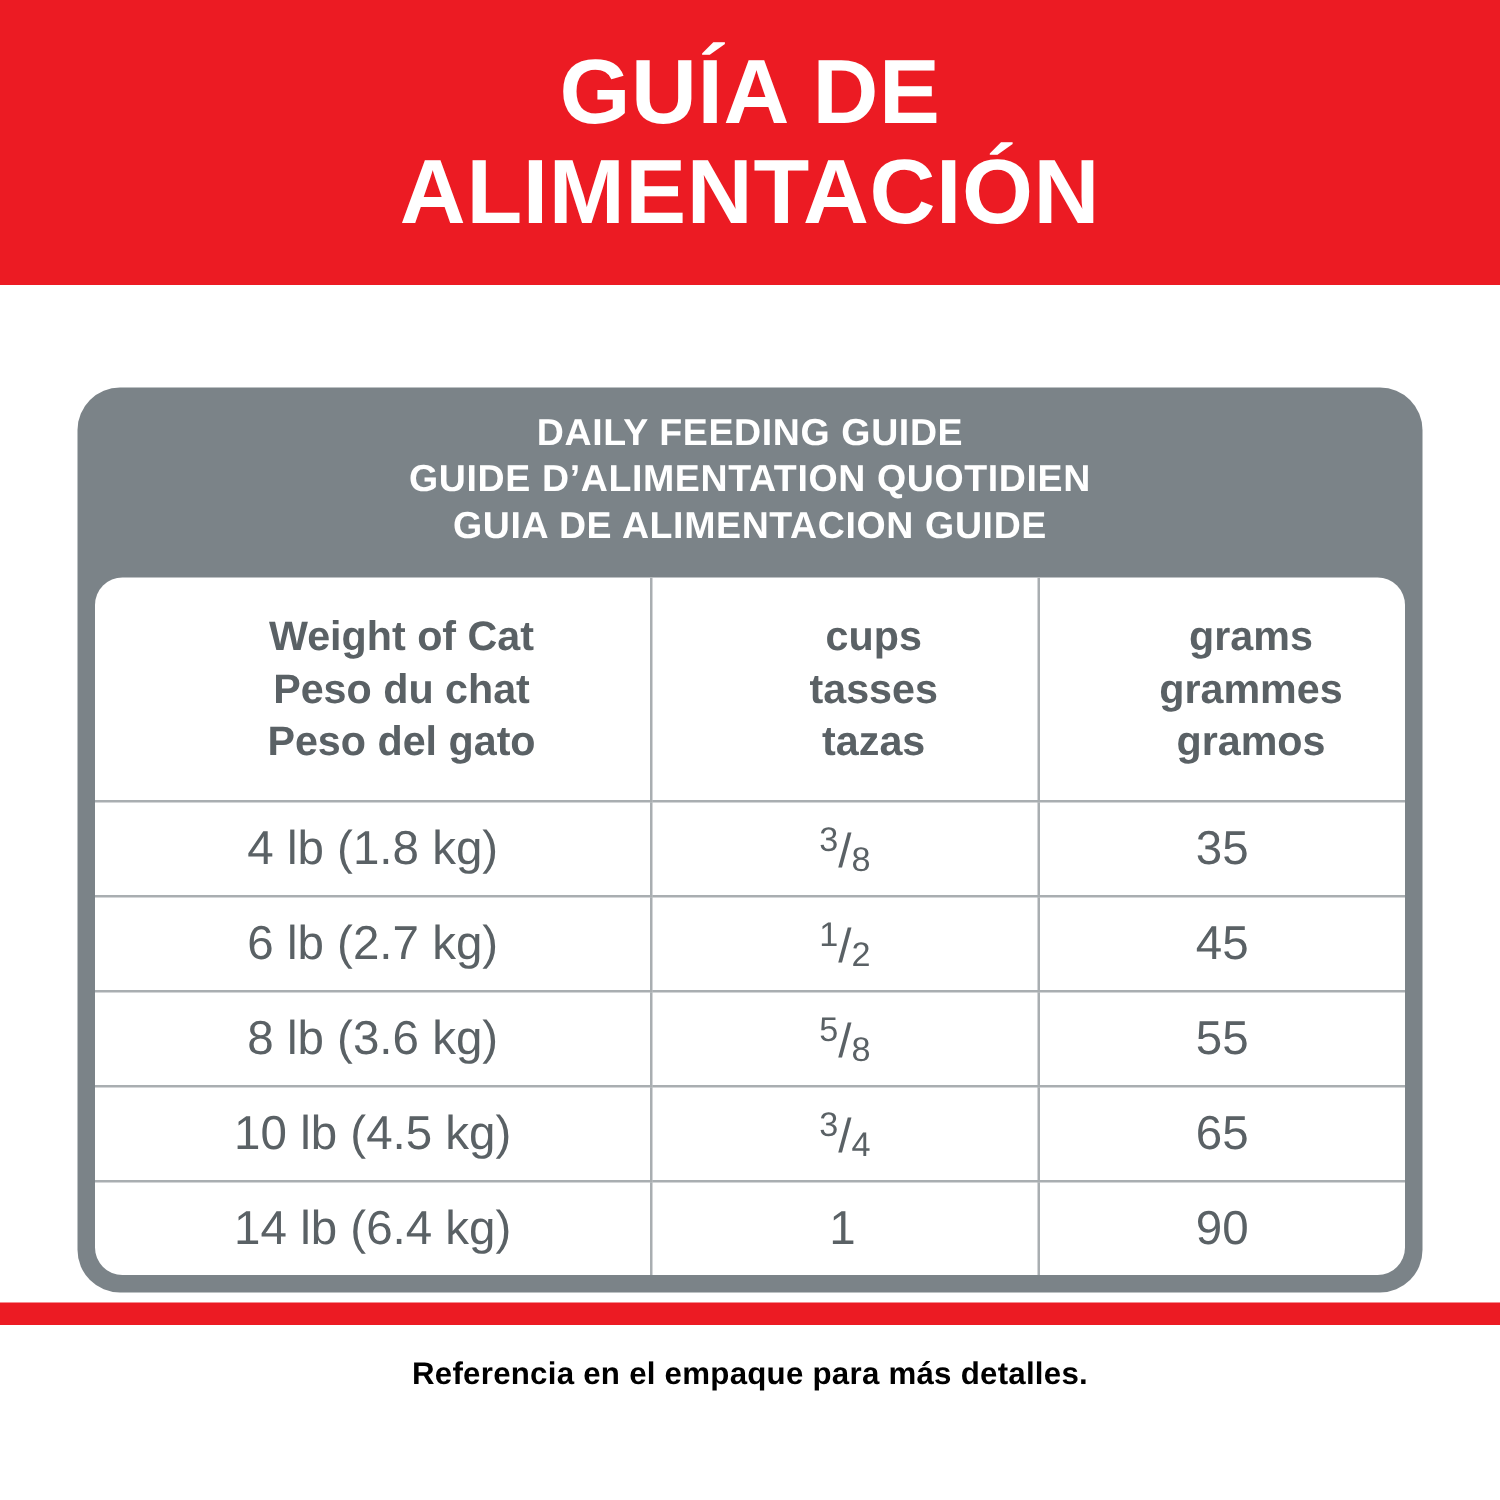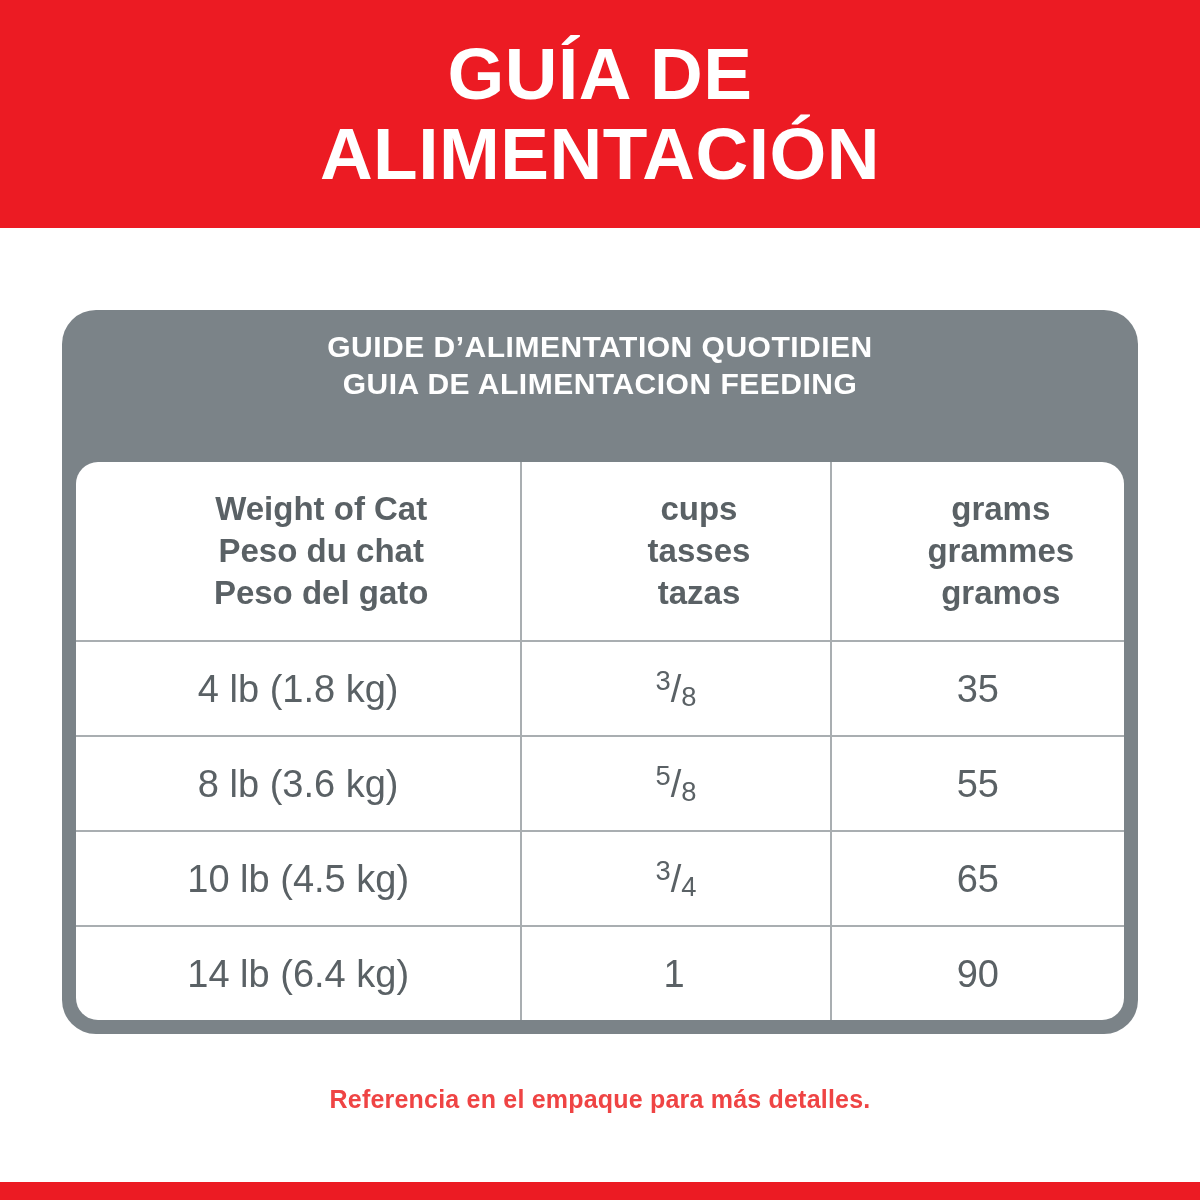--- a/index.html
+++ b/index.html
@@ -9,21 +9,21 @@
   body {
     width: 1200px;
     height: 1200px;
     background: #ffffff;
     font-family: "Liberation Sans", sans-serif;
     overflow: hidden;
   }
   .page {
     position: relative;
     width: 1200px;
-    height: 1200px;
+    height: 1060px;
     background: #ffffff;
   }
   
   .banner {
     position: absolute;
     top: 0;
     left: 0;
     width: 1200px;
     height: 228px;
     background: #ec1b23;
@@ -149,41 +149,42 @@
   .whole {
     margin-right: 4px;
   }
   
   .footnote {
     position: absolute;
     left: 0;
     top: 1085px;
     width: 1200px;
     text-align: center;
-    color: #ef4444;
+    color: #000000;
     font-weight: bold;
     font-size: 25px;
     letter-spacing: 0.2px;
   }
 </style>
 </head>
 <body>
 
 <div class="page">
 
   <div class="banner">
     <div class="banner-line">GUÍA DE</div>
     <div class="banner-line">ALIMENTACIÓN</div>
   </div>
 
   <div class="card">
 
     <div class="card-header">
+      <div>DAILY FEEDING GUIDE</div>
       <div>GUIDE D’ALIMENTATION QUOTIDIEN</div>
-      <div>GUIA DE ALIMENTACION FEEDING</div>
+      <div>GUIA DE ALIMENTACION GUIDE</div>
     </div>
 
     <div class="table-wrap">
       <table class="feeding">
         <colgroup>
           <col class="c1">
             <col class="c2">
             <col class="c3">
         </colgroup>
         <thead>
@@ -209,20 +210,29 @@
           <tr>
             <td>4 lb (1.8 kg)</td>
             <td>
               <span class="frac">
                 <sup>3</sup><span class="slash">/</span><sub>8</sub>
               </span>
             </td>
             <td>35</td>
           </tr>
           <tr>
+            <td>6 lb (2.7 kg)</td>
+            <td>
+              <span class="frac">
+                <sup>1</sup><span class="slash">/</span><sub>2</sub>
+              </span>
+            </td>
+            <td>45</td>
+          </tr>
+          <tr>
             <td>8 lb (3.6 kg)</td>
             <td>
               <span class="frac">
                 <sup>5</sup><span class="slash">/</span><sub>8</sub>
               </span>
             </td>
             <td>55</td>
           </tr>
           <tr>
             <td>10 lb (4.5 kg)</td>

